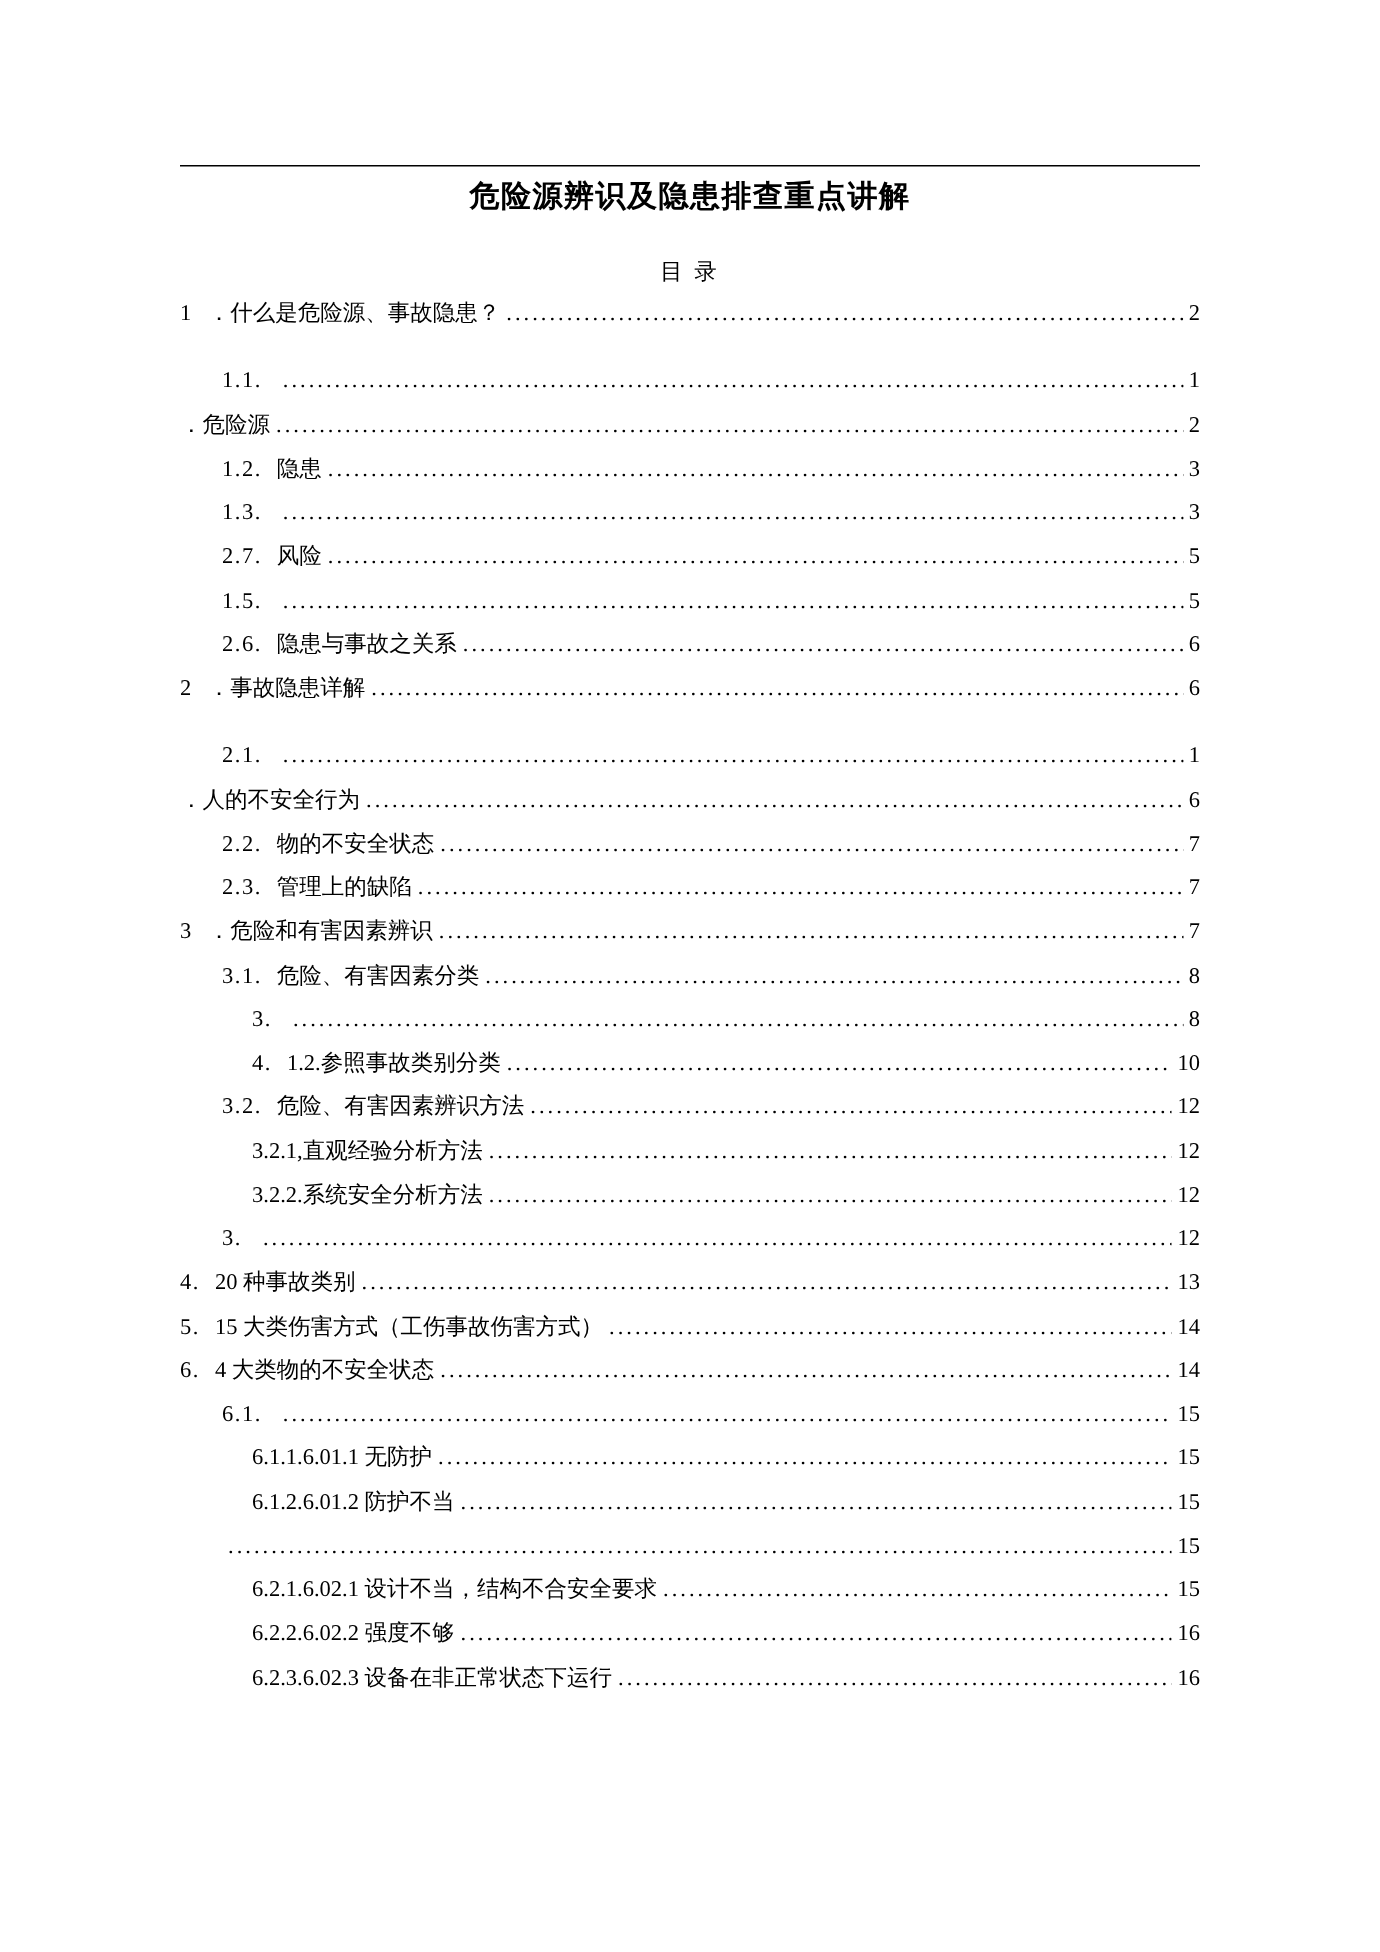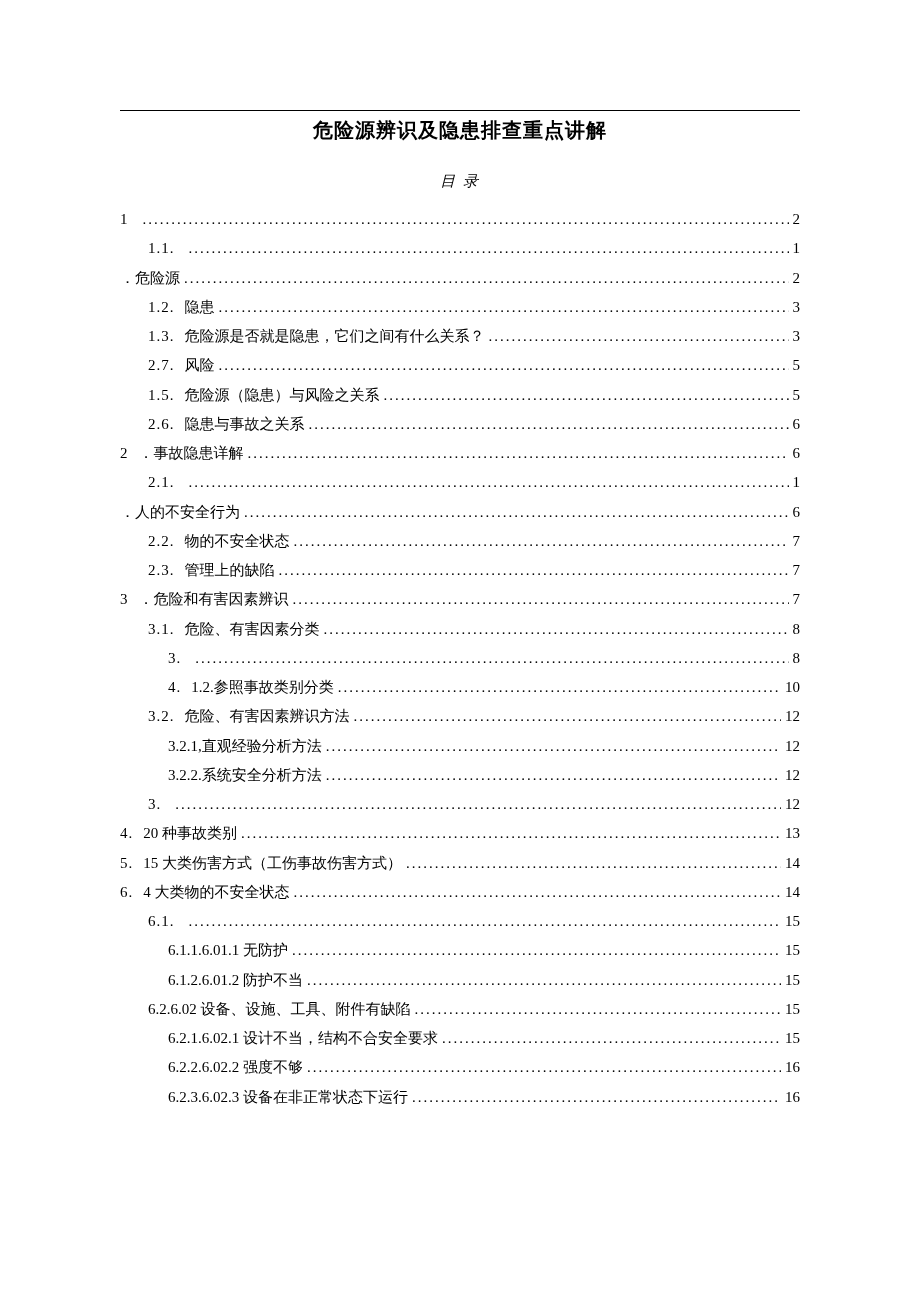--- a/index.html
+++ b/index.html
@@ -19,23 +19,22 @@
   font-family: "SimHei", "黑体", sans-serif;
   font-size: 20px;
   font-weight: 700;
   text-align: center;
   margin-bottom: 28px;
   letter-spacing: 1px;
 }
 .toc-label {
   text-align: center;
   font-size: 15px;
-  margin-bottom: 14px;
+  margin-bottom: 4px;
   letter-spacing: 2px;
-  font-style: italic;
 }
 .toc {
   line-height: 1.95;
 }
 .row {
   display: flex;
   align-items: baseline;
   white-space: nowrap;
 }
 .row.lvl0 { padding-left: 0; }
@@ -57,21 +56,21 @@
   padding: 0 4px;
 }
 .row .dots::after {
   content: "...................................................................................................................................";
 }
 .row .pg {
   flex: 0 0 auto;
   padding-left: 4px;
 }
 
-.wrap-block { margin-bottom: 0; }
+.wrap-block { margin-bottom: 0; margin-top: 16px; }
 .wrap-cont {
   display: flex;
   align-items: center;
 }
 .wrap-cont .cont-label {
   flex: 0 0 auto;
 }
 .wrap-cont .dots {
   flex: 1 1 auto;
   overflow: hidden;
@@ -88,20 +87,21 @@
 
 <div class="rule"></div>
 
 <h1>危险源辨识及隐患排查重点讲解</h1>
 
 <div class="toc-label">目 录</div>
 
 <div class="toc" id="toc">
     <div class="row lvl0">
       <span class="num">1</span>
+      <span class="txt">．什么是危险源、事故隐患？</span>
       <span class="dots"></span>
       <span class="pg">2</span>
     </div>
     <div class="wrap-block">
       <div class="row lvl1">
         <span class="num">1.1.</span>
         <span class="dots"></span>
         <span class="pg">1</span>
       </div>
       <div class="wrap-cont">
@@ -111,33 +111,31 @@
       </div>
     </div>
     <div class="row lvl1">
       <span class="num">1.2.</span>
       <span class="txt">隐患</span>
       <span class="dots"></span>
       <span class="pg">3</span>
     </div>
     <div class="row lvl1">
       <span class="num">1.3.</span>
-      <span class="txt">危险源是否就是隐患，它们之间有什么关系？</span>
       <span class="dots"></span>
       <span class="pg">3</span>
     </div>
     <div class="row lvl1">
       <span class="num">2.7.</span>
       <span class="txt">风险</span>
       <span class="dots"></span>
       <span class="pg">5</span>
     </div>
     <div class="row lvl1">
       <span class="num">1.5.</span>
-      <span class="txt">危险源（隐患）与风险之关系</span>
       <span class="dots"></span>
       <span class="pg">5</span>
     </div>
     <div class="row lvl1">
       <span class="num">2.6.</span>
       <span class="txt">隐患与事故之关系</span>
       <span class="dots"></span>
       <span class="pg">6</span>
     </div>
     <div class="row lvl0">
@@ -246,21 +244,20 @@
       <span class="pg">15</span>
     </div>
     <div class="row lvl2">
       <span class="num" style="padding-right: 0px;"></span>
       <span class="txt">6.1.2.6.01.2 防护不当</span>
       <span class="dots"></span>
       <span class="pg">15</span>
     </div>
     <div class="row lvl1">
       <span class="num" style="padding-right: 0px;"></span>
-      <span class="txt">6.2.6.02 设备、设施、工具、附件有缺陷</span>
       <span class="dots"></span>
       <span class="pg">15</span>
     </div>
     <div class="row lvl2">
       <span class="num" style="padding-right: 0px;"></span>
       <span class="txt">6.2.1.6.02.1 设计不当，结构不合安全要求</span>
       <span class="dots"></span>
       <span class="pg">15</span>
     </div>
     <div class="row lvl2">

